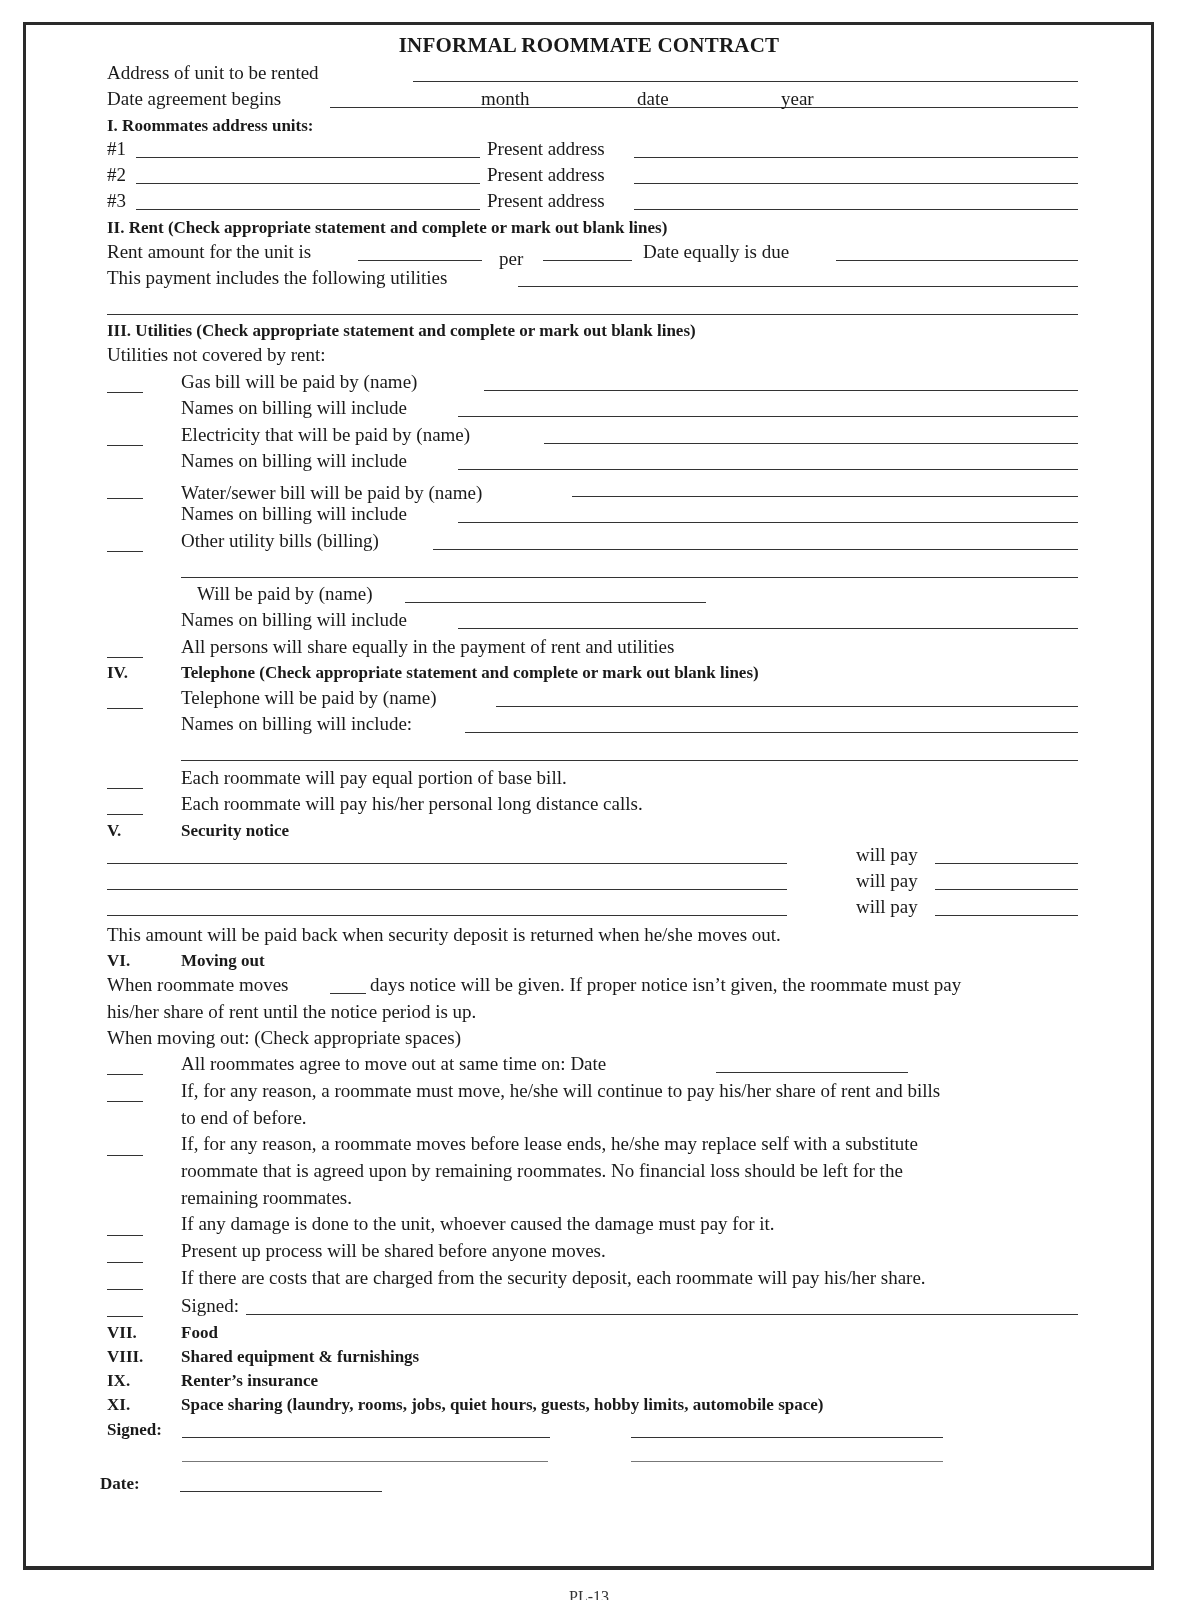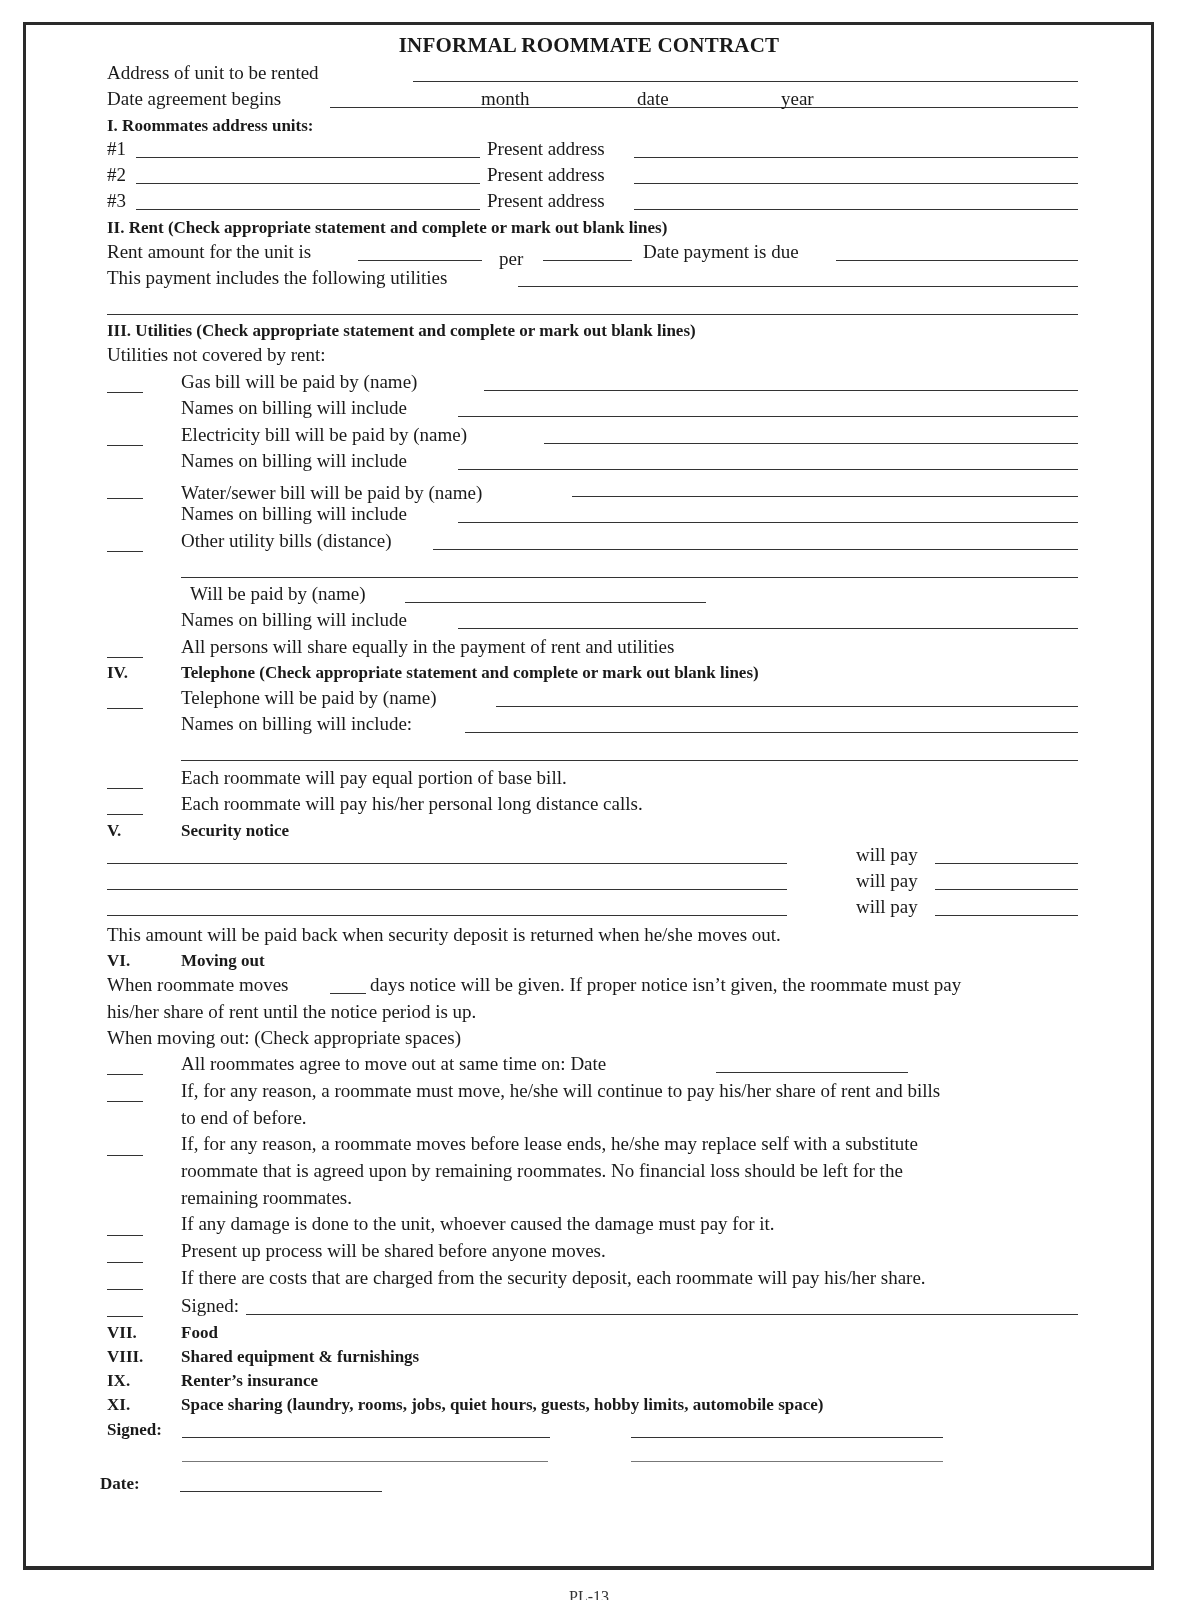--- a/index.html
+++ b/index.html
@@ -43,52 +43,52 @@
 <div class="t" style="left:107px;top:190px">#3</div>
 <div class="ln" style="left:136px;top:209px;width:344px"></div>
 <div class="t" style="left:487px;top:190px">Present address</div>
 <div class="ln" style="left:634px;top:209px;width:444px"></div>
 
 <div class="t b" style="left:107px;top:217px">II. Rent (Check appropriate statement and complete or mark out blank lines)</div>
 <div class="t" style="left:107px;top:241px">Rent amount for the unit is</div>
 <div class="ln" style="left:358px;top:260px;width:124px"></div>
 <div class="t" style="left:499px;top:248px">per</div>
 <div class="ln" style="left:543px;top:260px;width:89px"></div>
-<div class="t" style="left:643px;top:241px">Date payment is due</div>
+<div class="t" style="left:643px;top:241px">Date equally is due</div>
 <div class="ln" style="left:836px;top:260px;width:242px"></div>
 <div class="t" style="left:107px;top:267px">This payment includes the following utilities</div>
 <div class="ln" style="left:518px;top:286px;width:560px"></div>
 <div class="ln" style="left:107px;top:314px;width:971px"></div>
 
 <div class="t b" style="left:107px;top:320px">III.  Utilities (Check appropriate statement and complete or mark out blank lines)</div>
 <div class="t" style="left:107px;top:344px">Utilities not covered by rent:</div>
 
 <div class="chk" style="left:107px;top:392px"></div>
 <div class="t" style="left:181px;top:371px">Gas bill will be paid by (name)</div>
 <div class="ln" style="left:484px;top:390px;width:594px"></div>
 <div class="t" style="left:181px;top:397px">Names on billing will include</div>
 <div class="ln" style="left:458px;top:416px;width:620px"></div>
 
 <div class="chk" style="left:107px;top:445px"></div>
-<div class="t" style="left:181px;top:424px">Electricity bill will be paid by (name)</div>
+<div class="t" style="left:181px;top:424px">Electricity that will be paid by (name)</div>
 <div class="ln" style="left:544px;top:443px;width:534px"></div>
 <div class="t" style="left:181px;top:450px">Names on billing will include</div>
 <div class="ln" style="left:458px;top:469px;width:620px"></div>
 
 <div class="chk" style="left:107px;top:498px"></div>
 <div class="t" style="left:181px;top:482px">Water/sewer  bill will be paid by (name)</div>
 <div class="ln" style="left:572px;top:496px;width:506px"></div>
 <div class="t" style="left:181px;top:503px">Names on billing will include</div>
 <div class="ln" style="left:458px;top:522px;width:620px"></div>
 
 <div class="chk" style="left:107px;top:551px"></div>
-<div class="t" style="left:181px;top:530px">Other utility bills (distance)</div>
+<div class="t" style="left:181px;top:530px">Other utility bills (billing)</div>
 <div class="ln" style="left:433px;top:549px;width:645px"></div>
 <div class="ln" style="left:181px;top:577px;width:897px"></div>
-<div class="t" style="left:190px;top:583px">Will be paid by (name)</div>
+<div class="t" style="left:197px;top:583px">Will be paid by (name)</div>
 <div class="ln" style="left:405px;top:602px;width:301px"></div>
 <div class="t" style="left:181px;top:609px">Names on billing will include</div>
 <div class="ln" style="left:458px;top:628px;width:620px"></div>
 
 <div class="chk" style="left:107px;top:657px"></div>
 <div class="t" style="left:181px;top:636px">All persons will share equally in the payment of rent and utilities</div>
 
 <div class="t b" style="left:107px;top:662px">IV.</div>
 <div class="t b" style="left:181px;top:662px">Telephone (Check appropriate statement and complete or mark out blank lines)</div>
 <div class="chk" style="left:107px;top:708px"></div>

